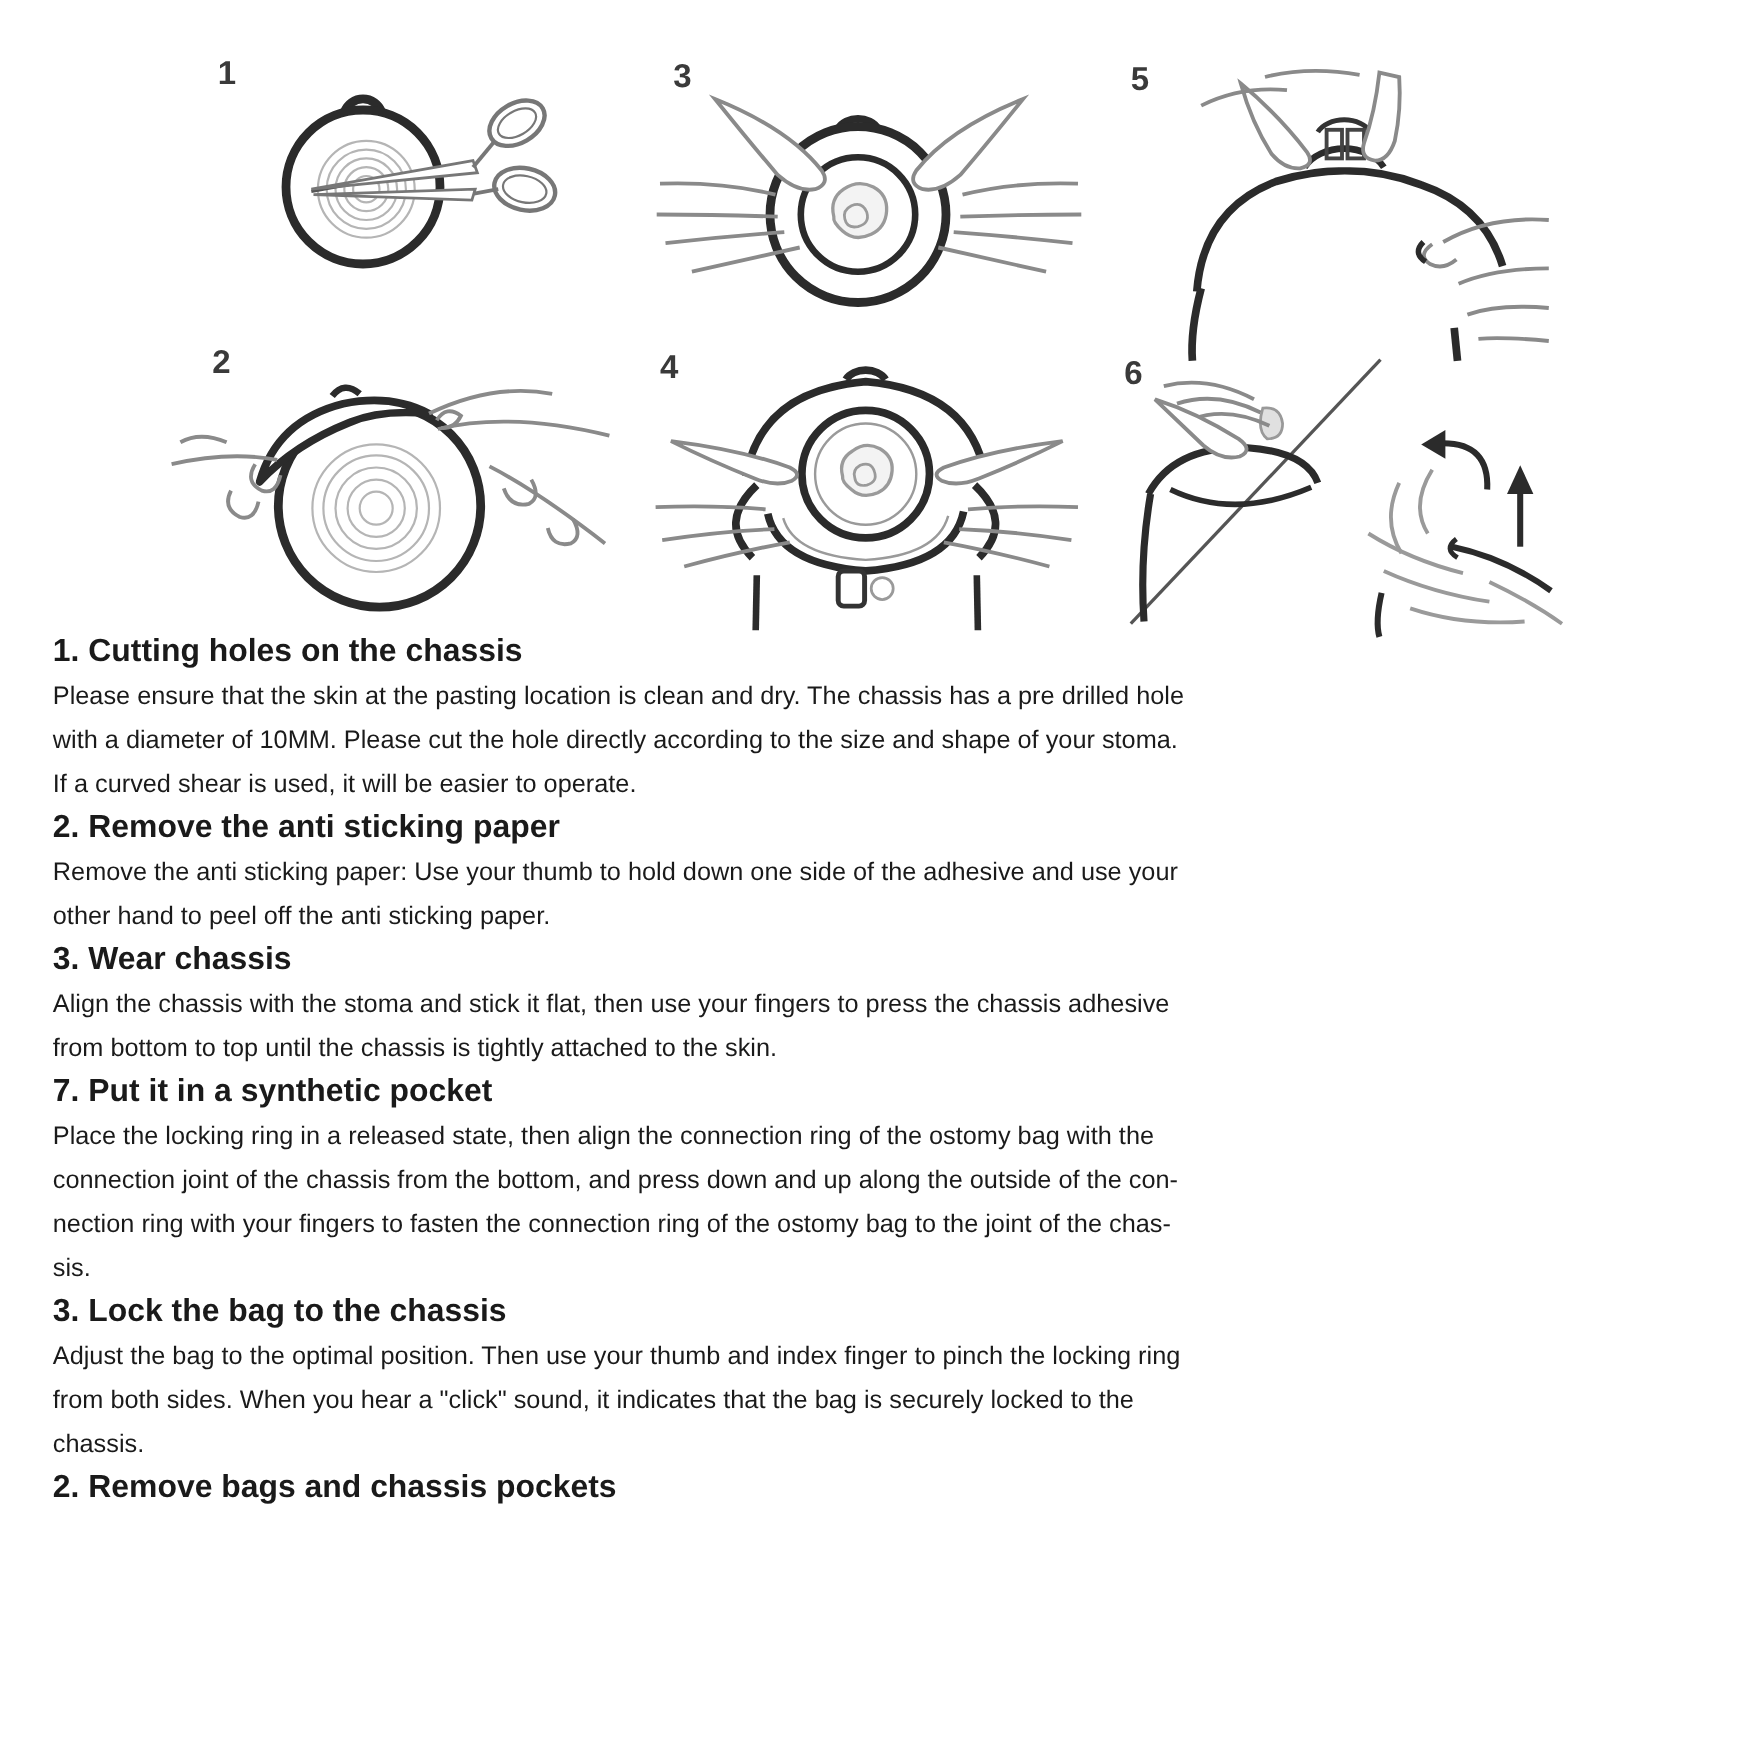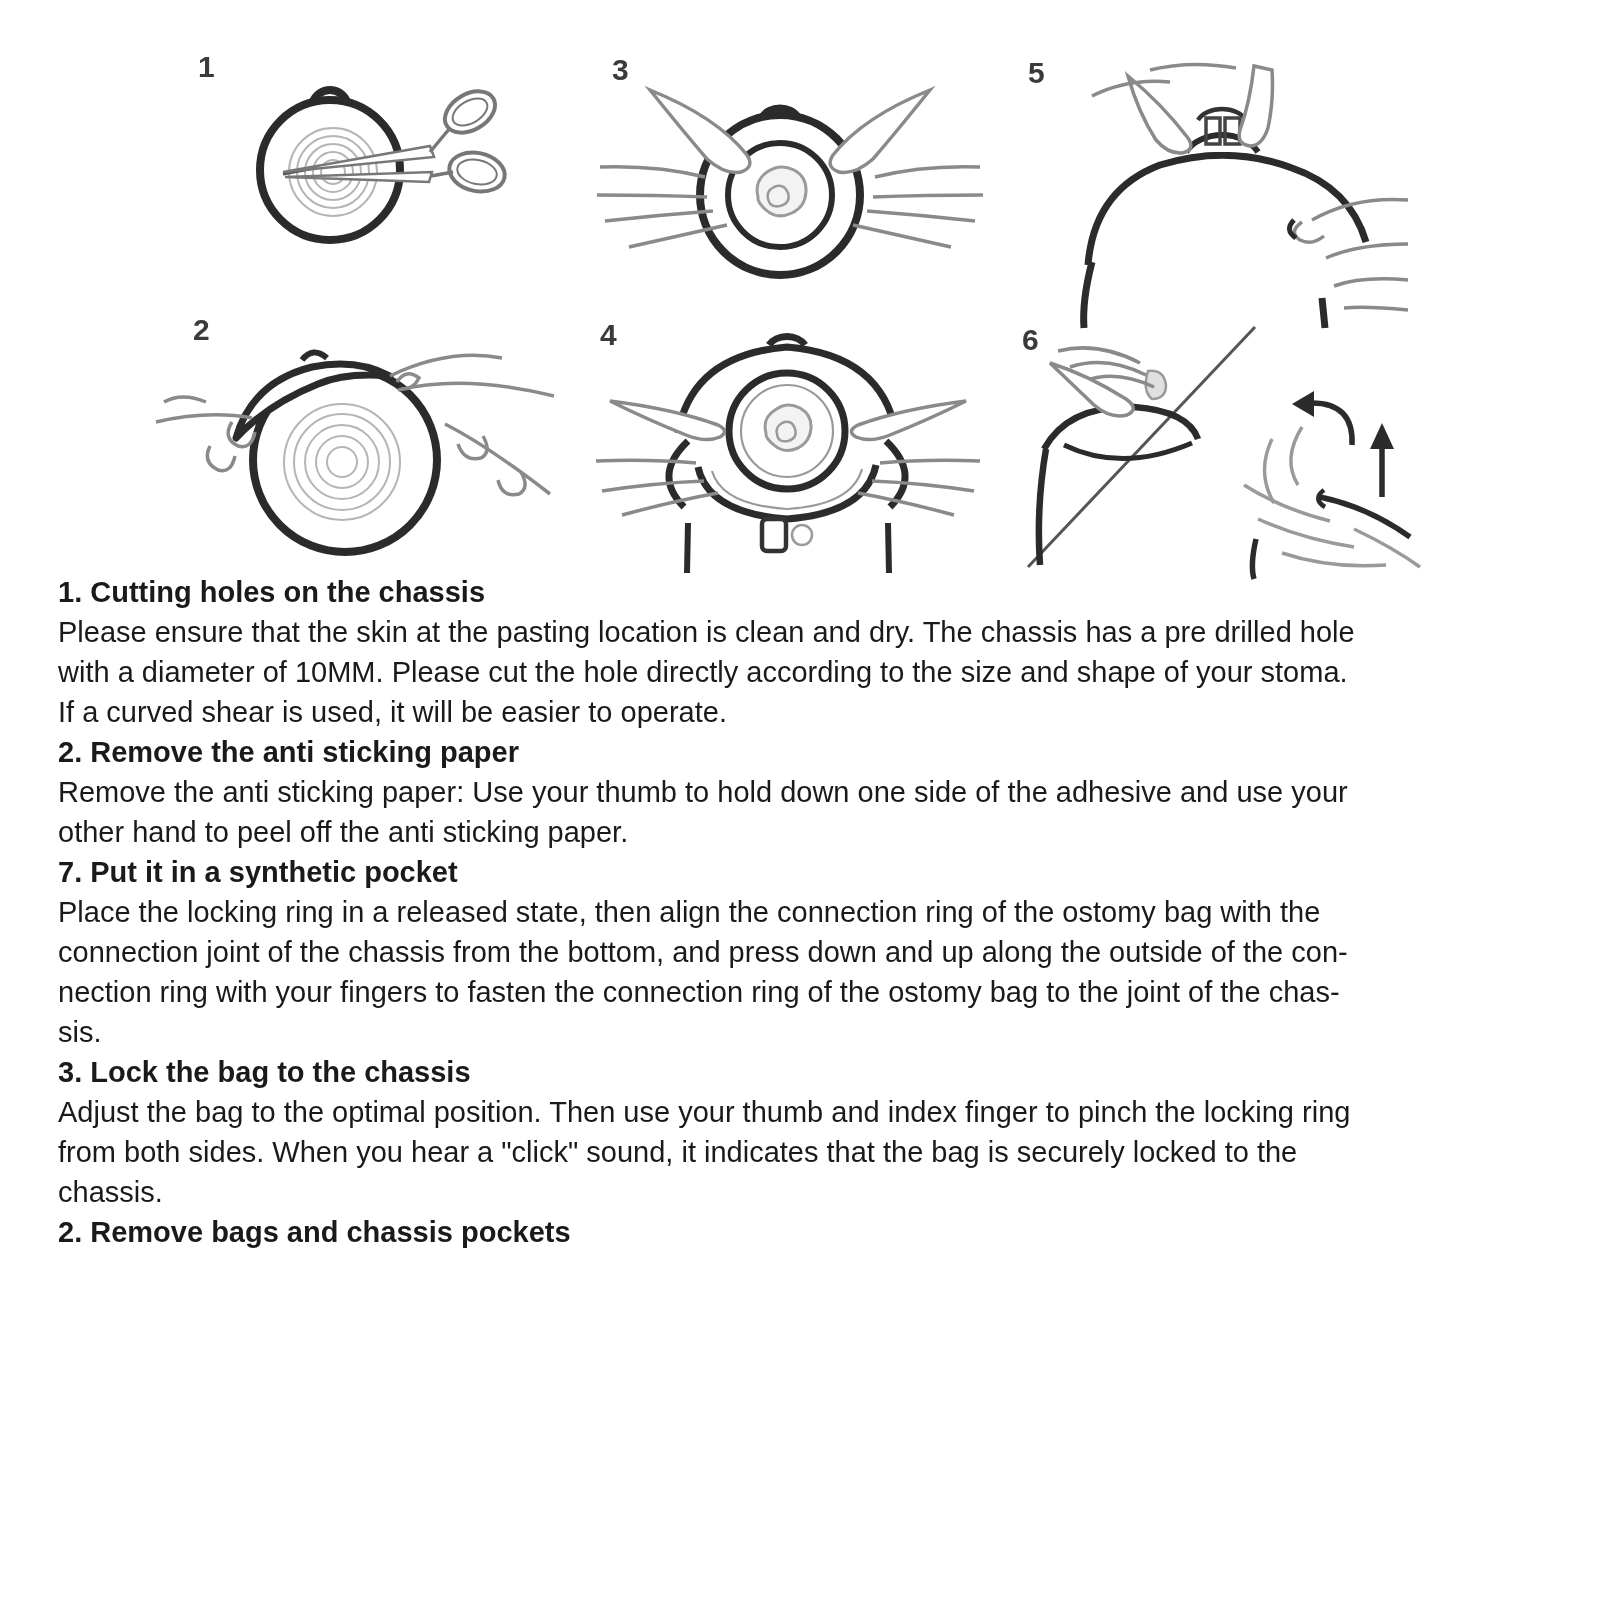--- a/index.html
+++ b/index.html
@@ -27,33 +27,33 @@
     font-weight: 600;
     color: #3a3a3a;
     line-height: 1;
   }
   .fig {
     position: absolute;
   }
   .fig svg { width: 100%; height: 100%; display: block; }
   .instructions {
     position: absolute;
-    left: 58px;
+    left: 48px;
     top: 572px;
     width: 1532px;
   }
   .instructions h2 {
     font-size: 29px;
     line-height: 40px;
     font-weight: bold;
     margin: 0;
     padding: 0;
   }
   .instructions p {
-    font-size: 29px;
+    font-size: 23px;
     line-height: 40px;
     margin: 0;
     padding: 0;
     white-space: pre-line;
   }
 </style>
 </head>
 <body>
 
 <div class="hero">
@@ -241,20 +241,25 @@
     <p>Please ensure that the skin at the pasting location is clean and dry. The chassis has a pre drilled hole
 with a diameter of 10MM. Please cut the hole directly according to the size and shape of your stoma.
 If a curved shear is used, it will be easier to operate.</p>
   </section>
   <section>
     <h2>2. Remove the anti sticking paper</h2>
     <p>Remove the anti sticking paper: Use your thumb to hold down one side of the adhesive and use your
 other hand to peel off the anti sticking paper.</p>
   </section>
   <section>
+    <h2>3. Wear chassis</h2>
+    <p>Align the chassis with the stoma and stick it flat, then use your fingers to press the chassis adhesive
+from bottom to top until the chassis is tightly attached to the skin.</p>
+  </section>
+  <section>
     <h2>7. Put it in a synthetic pocket</h2>
     <p>Place the locking ring in a released state, then align the connection ring of the ostomy bag with the
 connection joint of the chassis from the bottom, and press down and up along the outside of the con-
 nection ring with your fingers to fasten the connection ring of the ostomy bag to the joint of the chas-
 sis.</p>
   </section>
   <section>
     <h2>3. Lock the bag to the chassis</h2>
     <p>Adjust the bag to the optimal position. Then use your thumb and index finger to pinch the locking ring
 from both sides. When you hear a "click" sound, it indicates that the bag is securely locked to the

